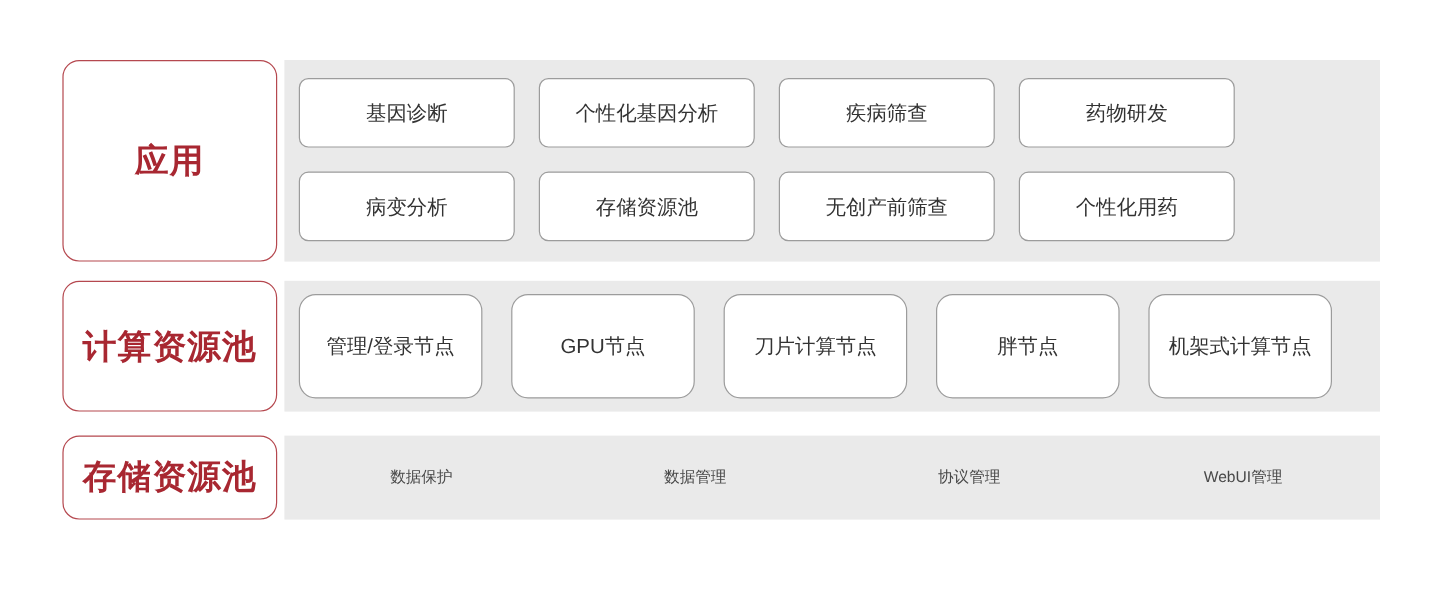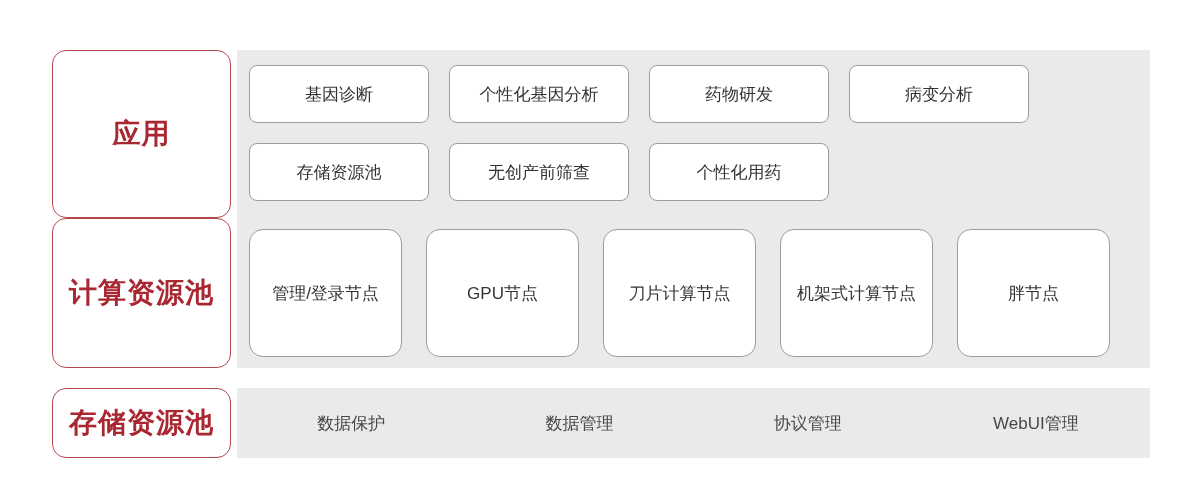--- a/index.html
+++ b/index.html
@@ -28,21 +28,21 @@
     padding: 50px 51px 0 52px;
     display: flex;
     flex-direction: column;
     background: #ffffff;
   }
   .row {
     display: flex;
     align-items: stretch;
   }
   .row-applications { height: 168px; }
-  .row-compute     { height: 150px; margin-top: 0; border-radius: 16px; }
+  .row-compute     { height: 109px; margin-top: 16px; border-radius: 16px; }
   .row-storage     { height: 70px;  margin-top: 20px; }
 
   .label-box {
     box-sizing: border-box;
     flex: 0 0 179px;
     width: 179px;
     margin-right: 6px;
     background: #ffffff;
     border: 1.5px solid var(--accent-red-border);
     border-radius: 14px;
@@ -102,55 +102,56 @@
     color: var(--box-text);
     white-space: nowrap;
   }
   .band-storage {
     display: flex;
     align-items: center;
   }
   .storage-item {
     flex: 1;
     text-align: center;
-    font-size: 17px;
+    font-size: 13px;
     color: var(--storage-text);
     white-space: nowrap;
   }
 </style>
 </head>
 <body>
 
 <div class="canvas">
 
   <section class="row row-applications">
     <div class="label-box">
       <span class="label-text">应用</span>
     </div>
     <div class="band band-applications">
       <div class="app-item">基因诊断</div>
       <div class="app-item">个性化基因分析</div>
+      <div class="app-item">疾病筛查</div>
       <div class="app-item">药物研发</div>
       <div class="app-item">病变分析</div>
       <div class="app-item">存储资源池</div>
       <div class="app-item">无创产前筛查</div>
       <div class="app-item">个性化用药</div>
     </div>
   </section>
 
   <section class="row row-compute">
     <div class="label-box">
       <span class="label-text">计算资源池</span>
     </div>
     <div class="band band-compute">
       <div class="compute-item">管理/登录节点</div>
       <div class="compute-item">GPU节点</div>
       <div class="compute-item">刀片计算节点</div>
+      <div class="compute-item">胖节点</div>
       <div class="compute-item">机架式计算节点</div>
-      <div class="compute-item">胖节点</div>
     </div>
   </section>
 
   <section class="row row-storage">
     <div class="label-box">
       <span class="label-text">存储资源池</span>
     </div>
     <div class="band band-storage">
       <div class="storage-item">数据保护</div>
       <div class="storage-item">数据管理</div>

